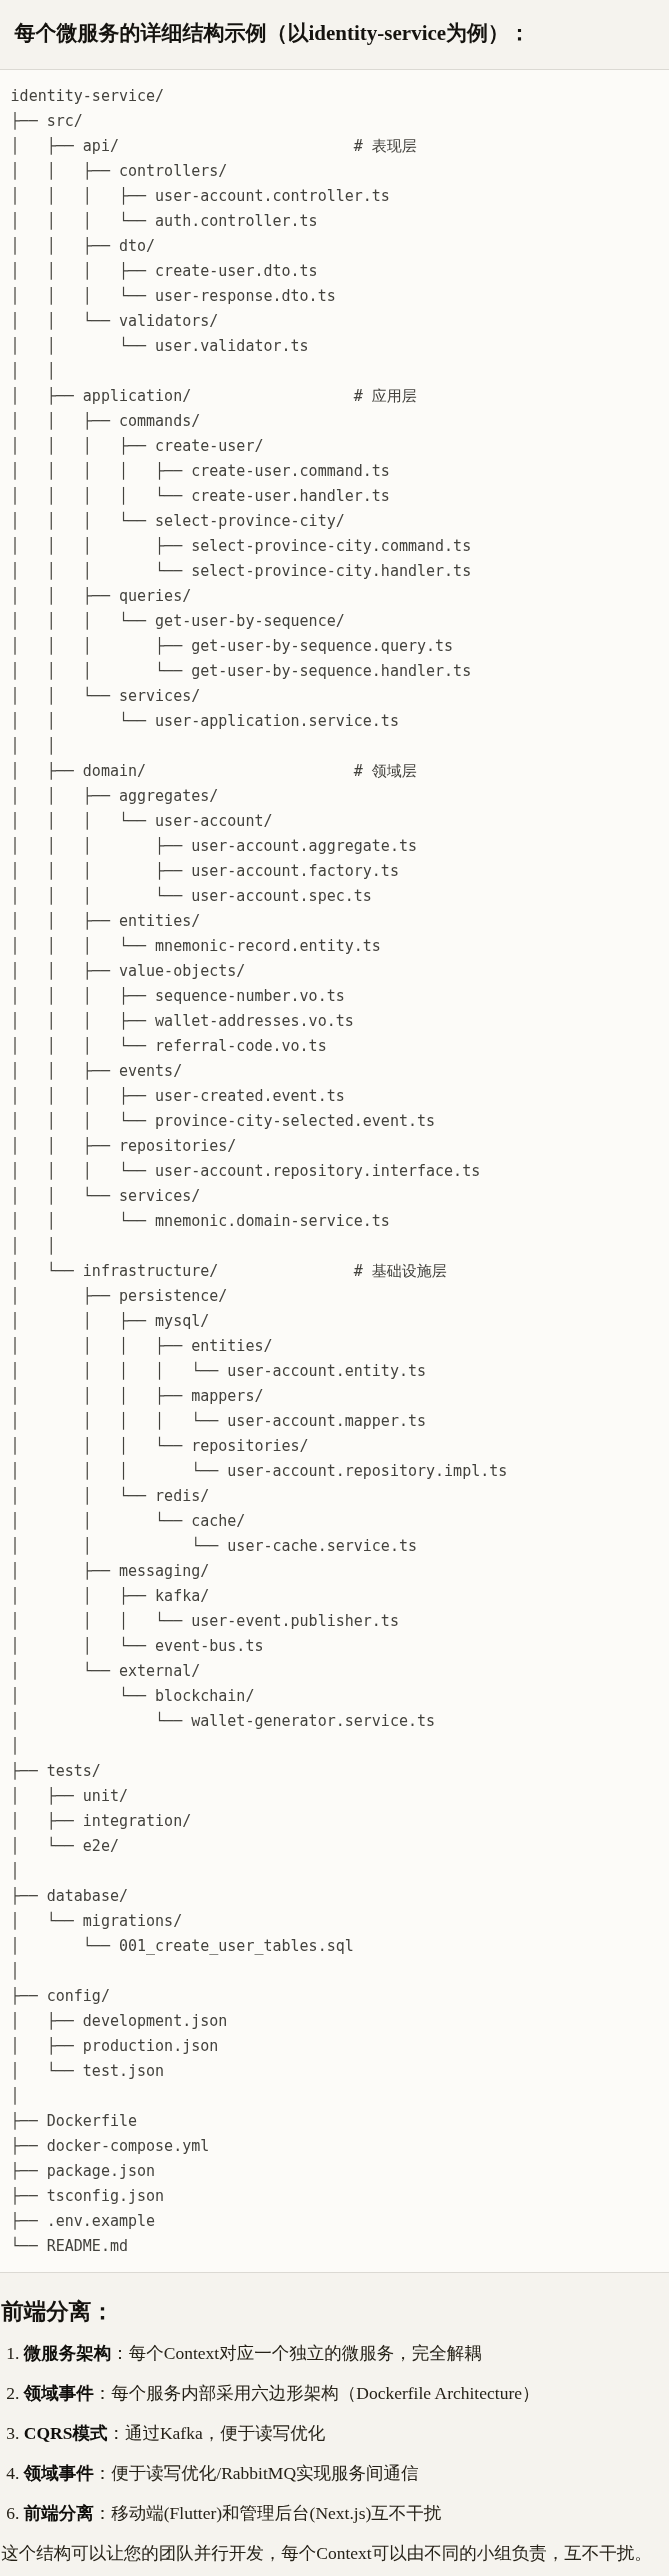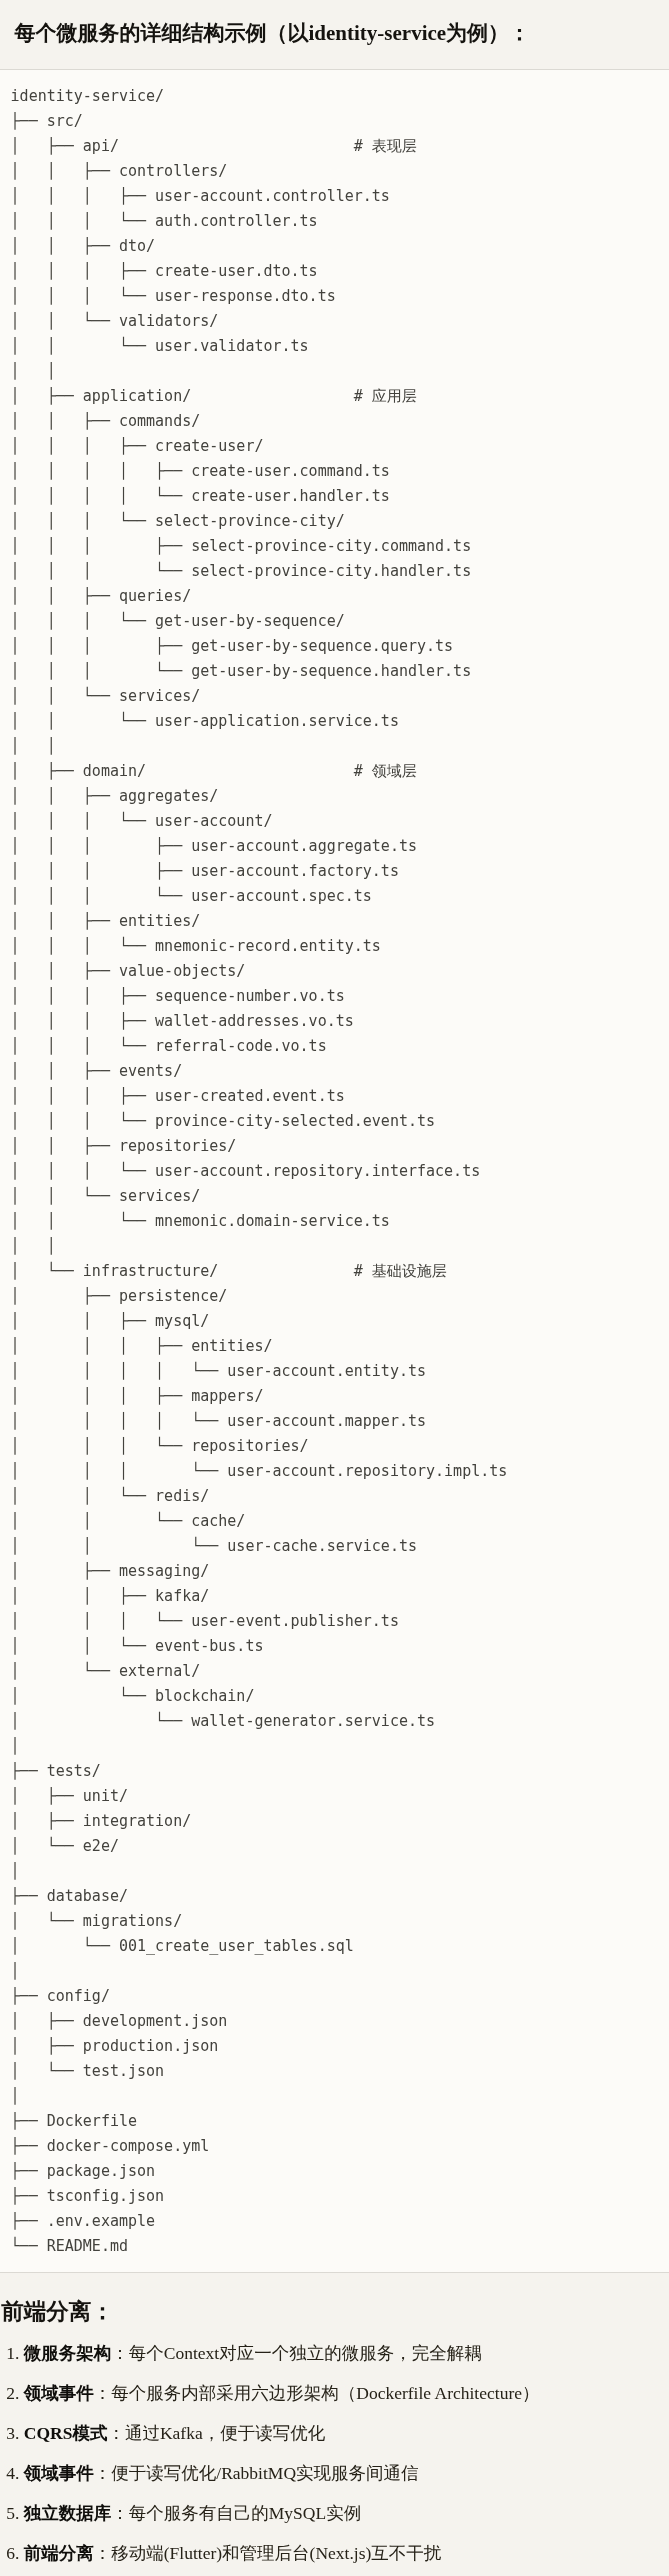--- a/index.html
+++ b/index.html
@@ -145,18 +145,17 @@
 └── README.md</pre>
 </div>
 
 <h3 class="notes-heading">前端分离：</h3>
 
 <div class="notes-list">
     <div class="note-item"><span class="note-num">1. </span><strong class="note-term">微服务架构</strong><span class="note-sep">：</span><span class="note-desc">每个Context对应一个独立的微服务，完全解耦</span></div>
     <div class="note-item"><span class="note-num">2. </span><strong class="note-term">领域事件</strong><span class="note-sep">：</span><span class="note-desc">每个服务内部采用六边形架构（Dockerfile Architecture）</span></div>
     <div class="note-item"><span class="note-num">3. </span><strong class="note-term">CQRS模式</strong><span class="note-sep">：</span><span class="note-desc">通过Kafka，便于读写优化</span></div>
     <div class="note-item"><span class="note-num">4. </span><strong class="note-term">领域事件</strong><span class="note-sep">：</span><span class="note-desc">便于读写优化/RabbitMQ实现服务间通信</span></div>
-    <div class="note-item"><span class="note-num">5. </span><strong class="note-term">独立数据库</strong><span class="note-sep">：</span><span class="note-desc">每个服务有自己的MySQL实例</span></div>
     <div class="note-item"><span class="note-num">6. </span><strong class="note-term">前端分离</strong><span class="note-sep">：</span><span class="note-desc">移动端(Flutter)和管理后台(Next.js)互不干扰</span></div>
   </div>
 
 <p class="closing-paragraph">这个结构可以让您的团队并行开发，每个Context可以由不同的小组负责，互不干扰。</p>
 
 
 </body></html>

